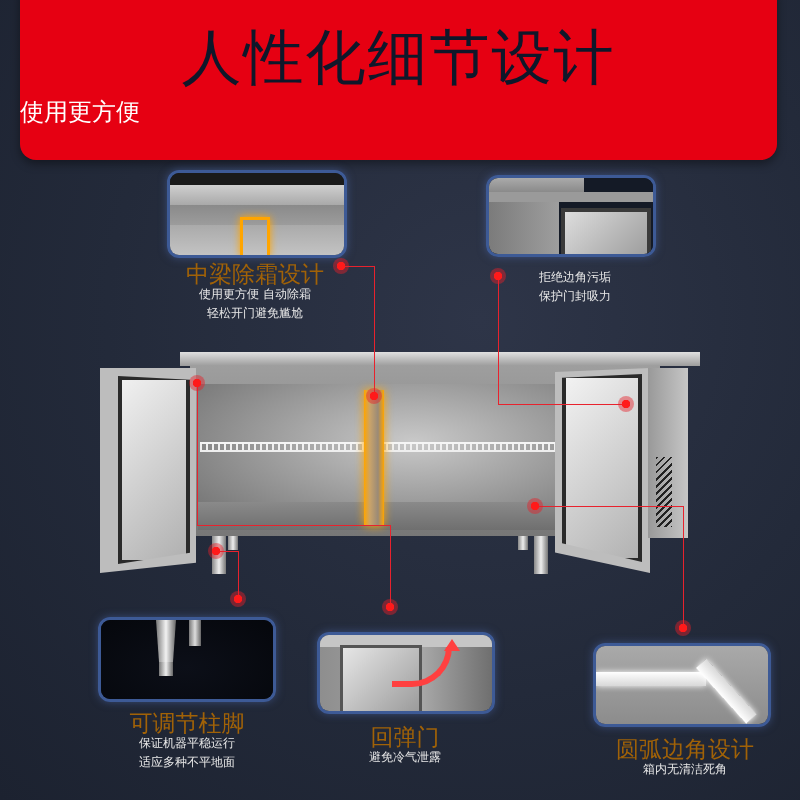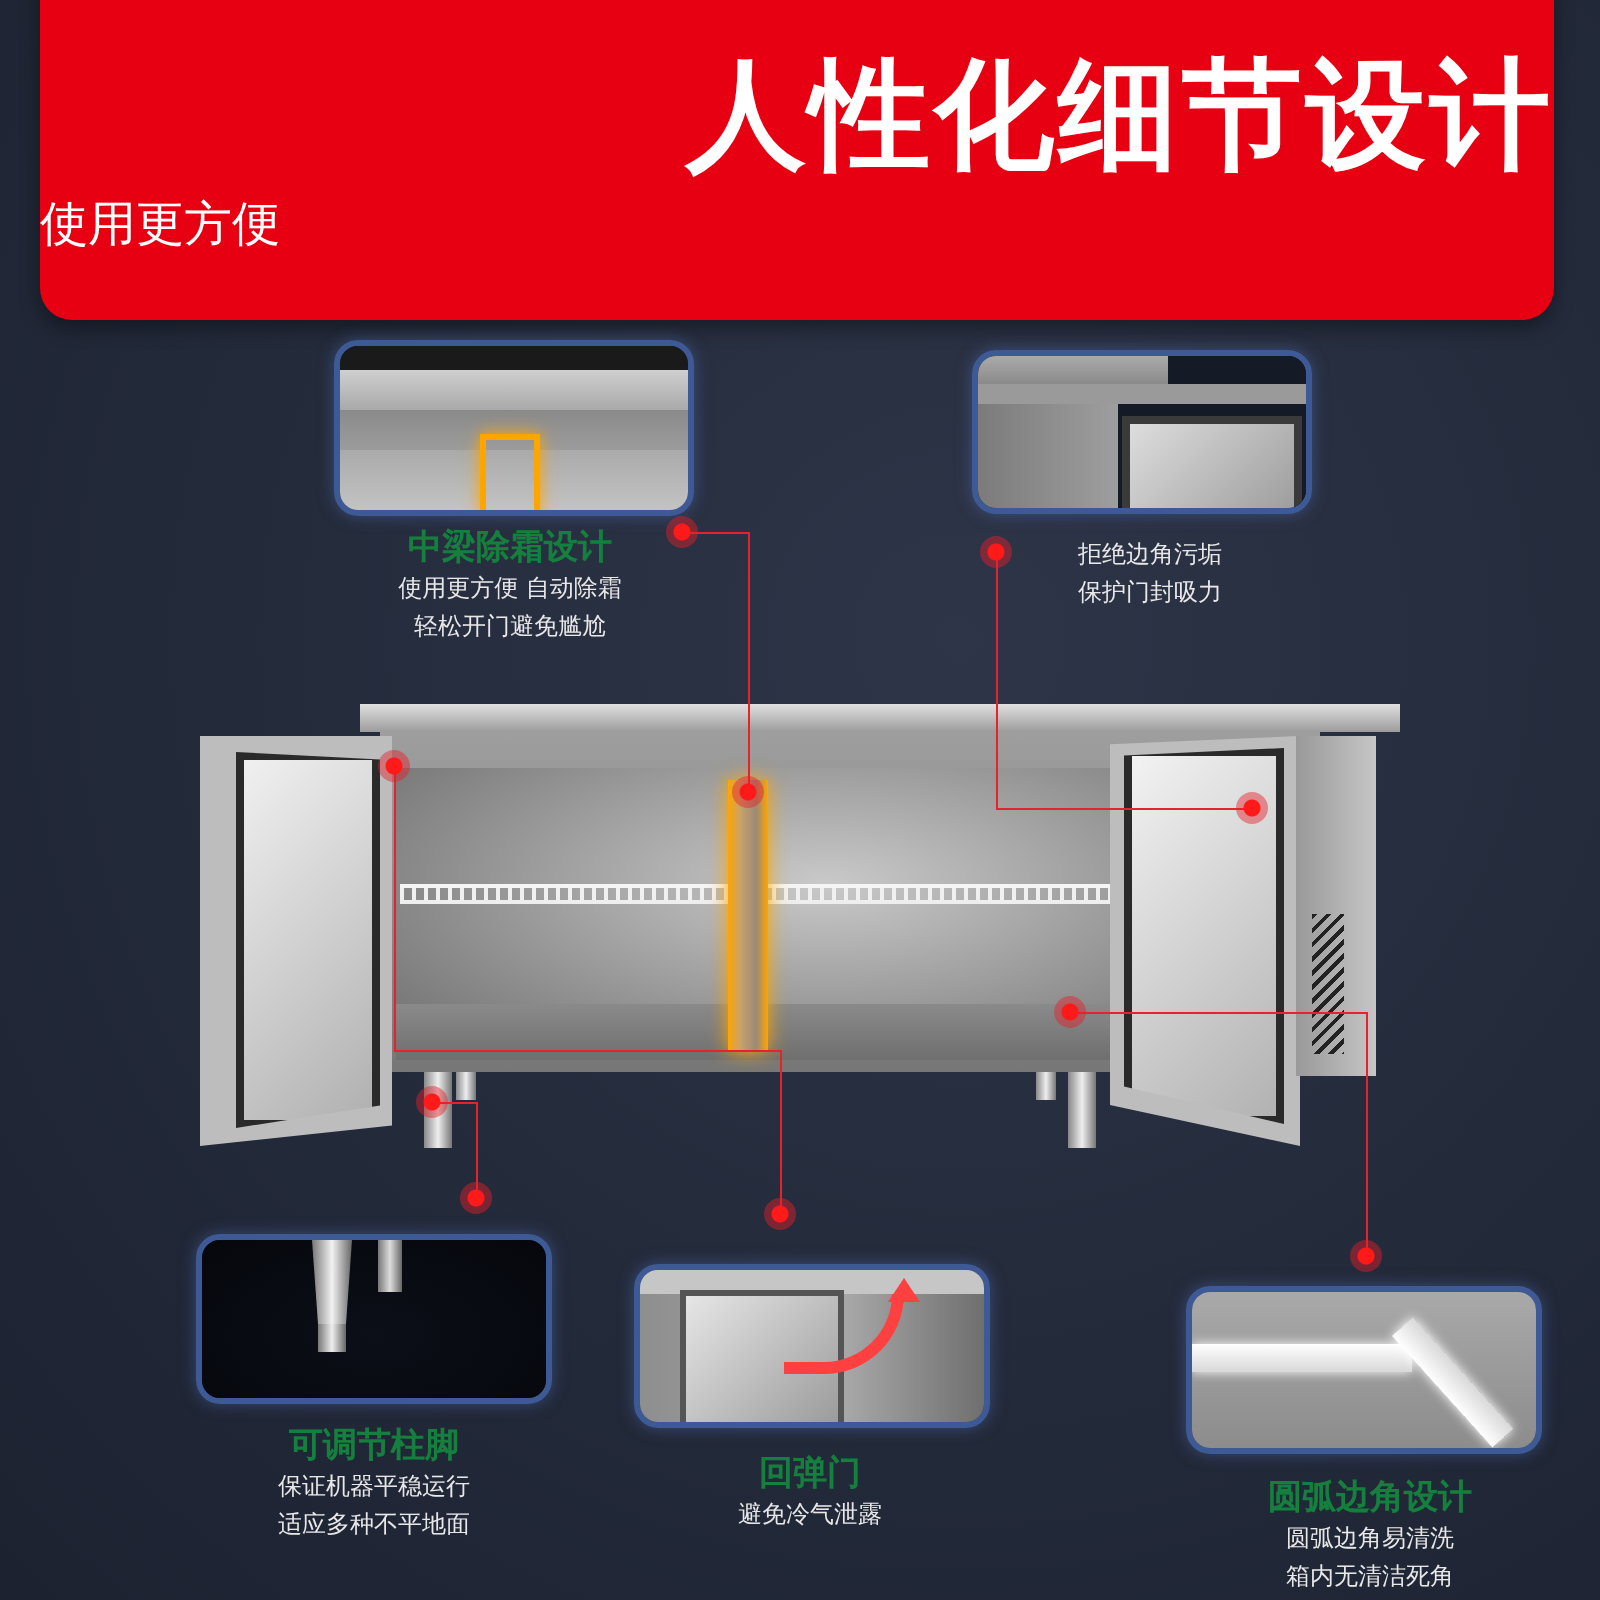--- a/index.html
+++ b/index.html
@@ -9,33 +9,33 @@
     font-family: "DejaVu Sans", "Liberation Sans", sans-serif;
     background: radial-gradient(ellipse at 60% 40%, #2e3548 0%, #232a3a 55%, #1c2230 100%);
     color: #fff;
   }
   .banner {
     position: absolute; left: 20px; top: -10px; width: 757px; height: 170px;
     background: #e60012; border-radius: 0 0 16px 16px;
     box-shadow: 0 4px 10px rgba(0,0,0,0.4);
   }
   .banner-title {
-    position: absolute; left: 0; right: 0; top: 28px; text-align: right;
-    font-size: 60px; font-weight: bold; letter-spacing: 2px; color: #ffffff;
+    position: absolute; left: 0; right: 0; top: 28px; text-align: center;
+    font-size: 60px; font-weight: normal; letter-spacing: 2px; color: #0f172a;
   }
   .banner-sub {
     position: absolute; left: 0; right: 0; top: 106px; 
     font-size: 24px; color: #fff;
   }
   .panel {
     position: absolute; border: 3px solid #3d5a96; border-radius: 12px;
     overflow: hidden; box-shadow: 0 0 8px rgba(80,110,180,0.5), inset 0 0 10px rgba(0,0,0,0.6);
   }
   .label { position: absolute; text-align: center; }
-  .label .t { font-size: 17px; font-weight: bold; color: #15803d; line-height: 22px; }
+  .label .t { font-size: 23px; font-weight: normal; color: #a16207; line-height: 22px; }
   .label .d { font-size: 12px; color: #e8e8e8; line-height: 19px; }
   .dot {
     position: absolute; width: 16px; height: 16px; margin: -8px 0 0 -8px;
     border-radius: 50%; background: radial-gradient(circle, #ff1a1a 0 35%, rgba(230,30,40,0.45) 40% 100%);
   }
   .line { position: absolute; background: #e8222d; }
   
   .fridge { position: absolute; }
 </style>
 </head>
@@ -147,15 +147,14 @@
   <div class="d">避免冷气泄露</div>
 </div>
 
 <div class="panel" style="left:593px;top:643px;width:178px;height:84px;">
   <div style="position:absolute;inset:0;background:linear-gradient(180deg,#a9a9a9,#8c8c8c);"></div>
   <div style="position:absolute;left:0;top:26px;width:110px;height:14px;background:linear-gradient(180deg,#fff,#d8d8d8);box-shadow:0 0 6px #fff;"></div>
   <div style="position:absolute;left:100px;top:22px;width:14px;height:75px;background:linear-gradient(90deg,#fff,#d8d8d8);box-shadow:0 0 6px #fff;transform:rotate(-42deg);transform-origin:top left;"></div>
 </div>
 <div class="label" style="left:610px;top:738px;width:150px;">
   <div class="t">圆弧边角设计</div>
-  <div class="d">圆弧边角易清洗</div>
   <div class="d">箱内无清洁死角</div>
 </div>
 
 </body></html>

